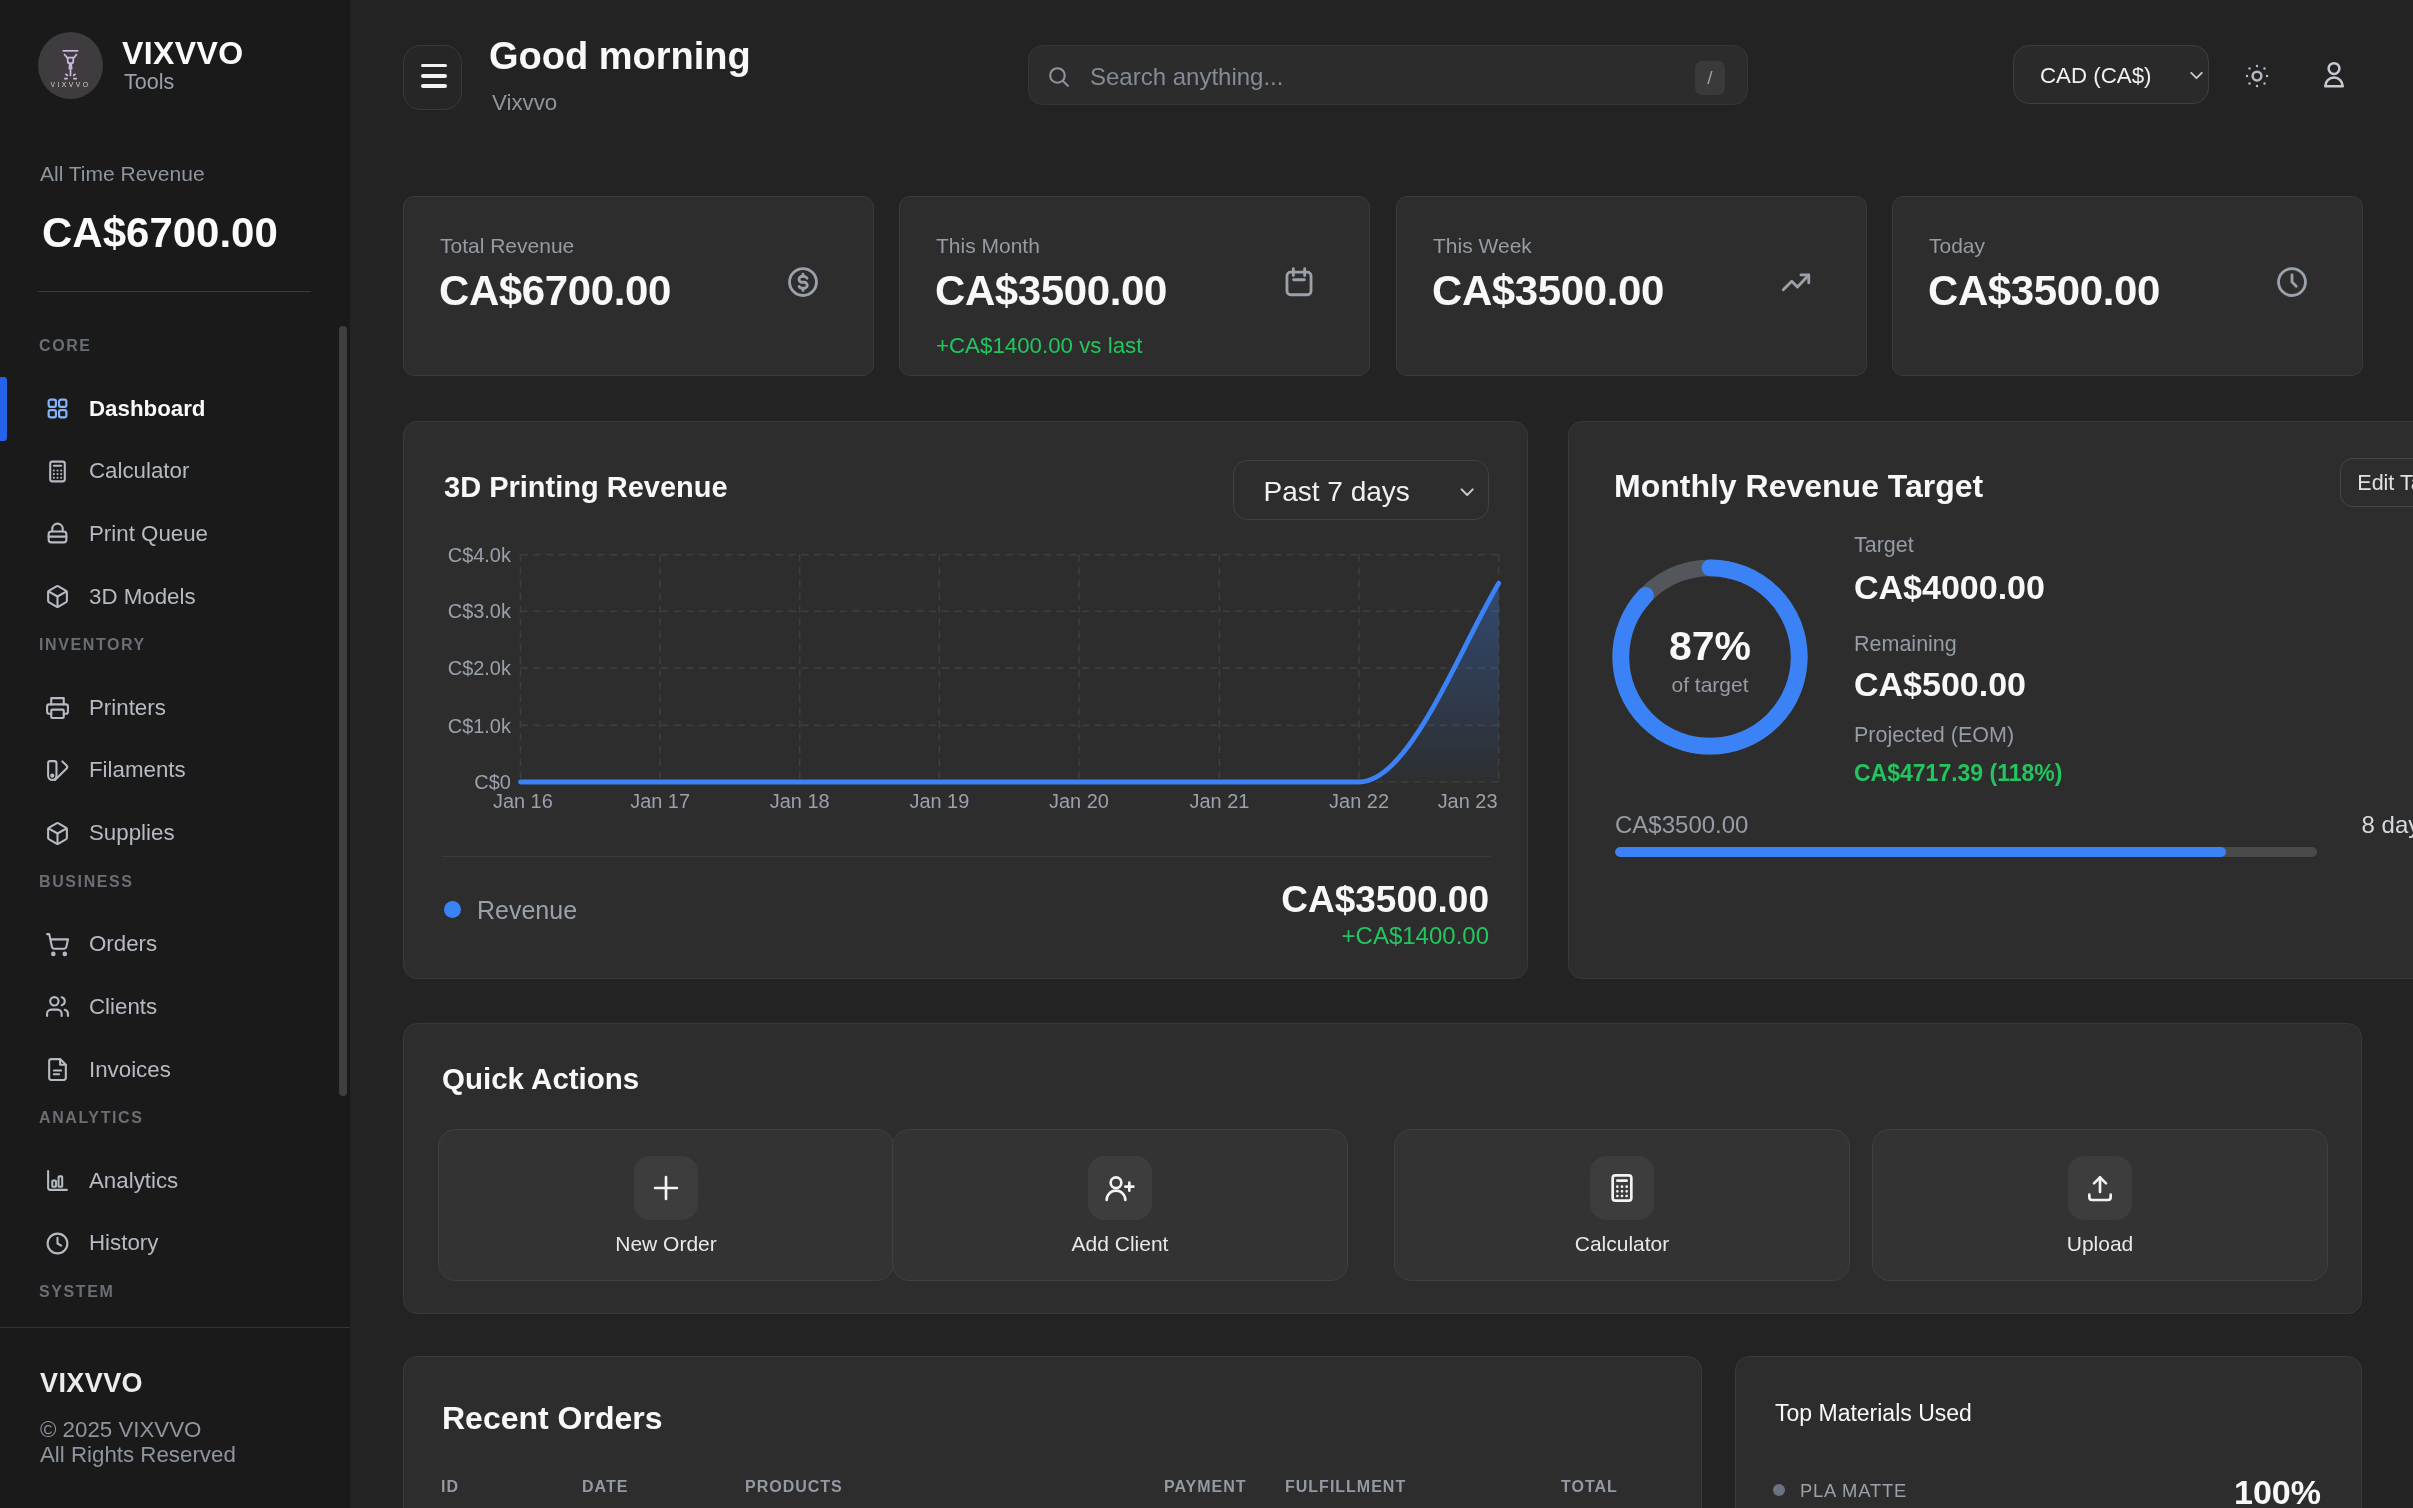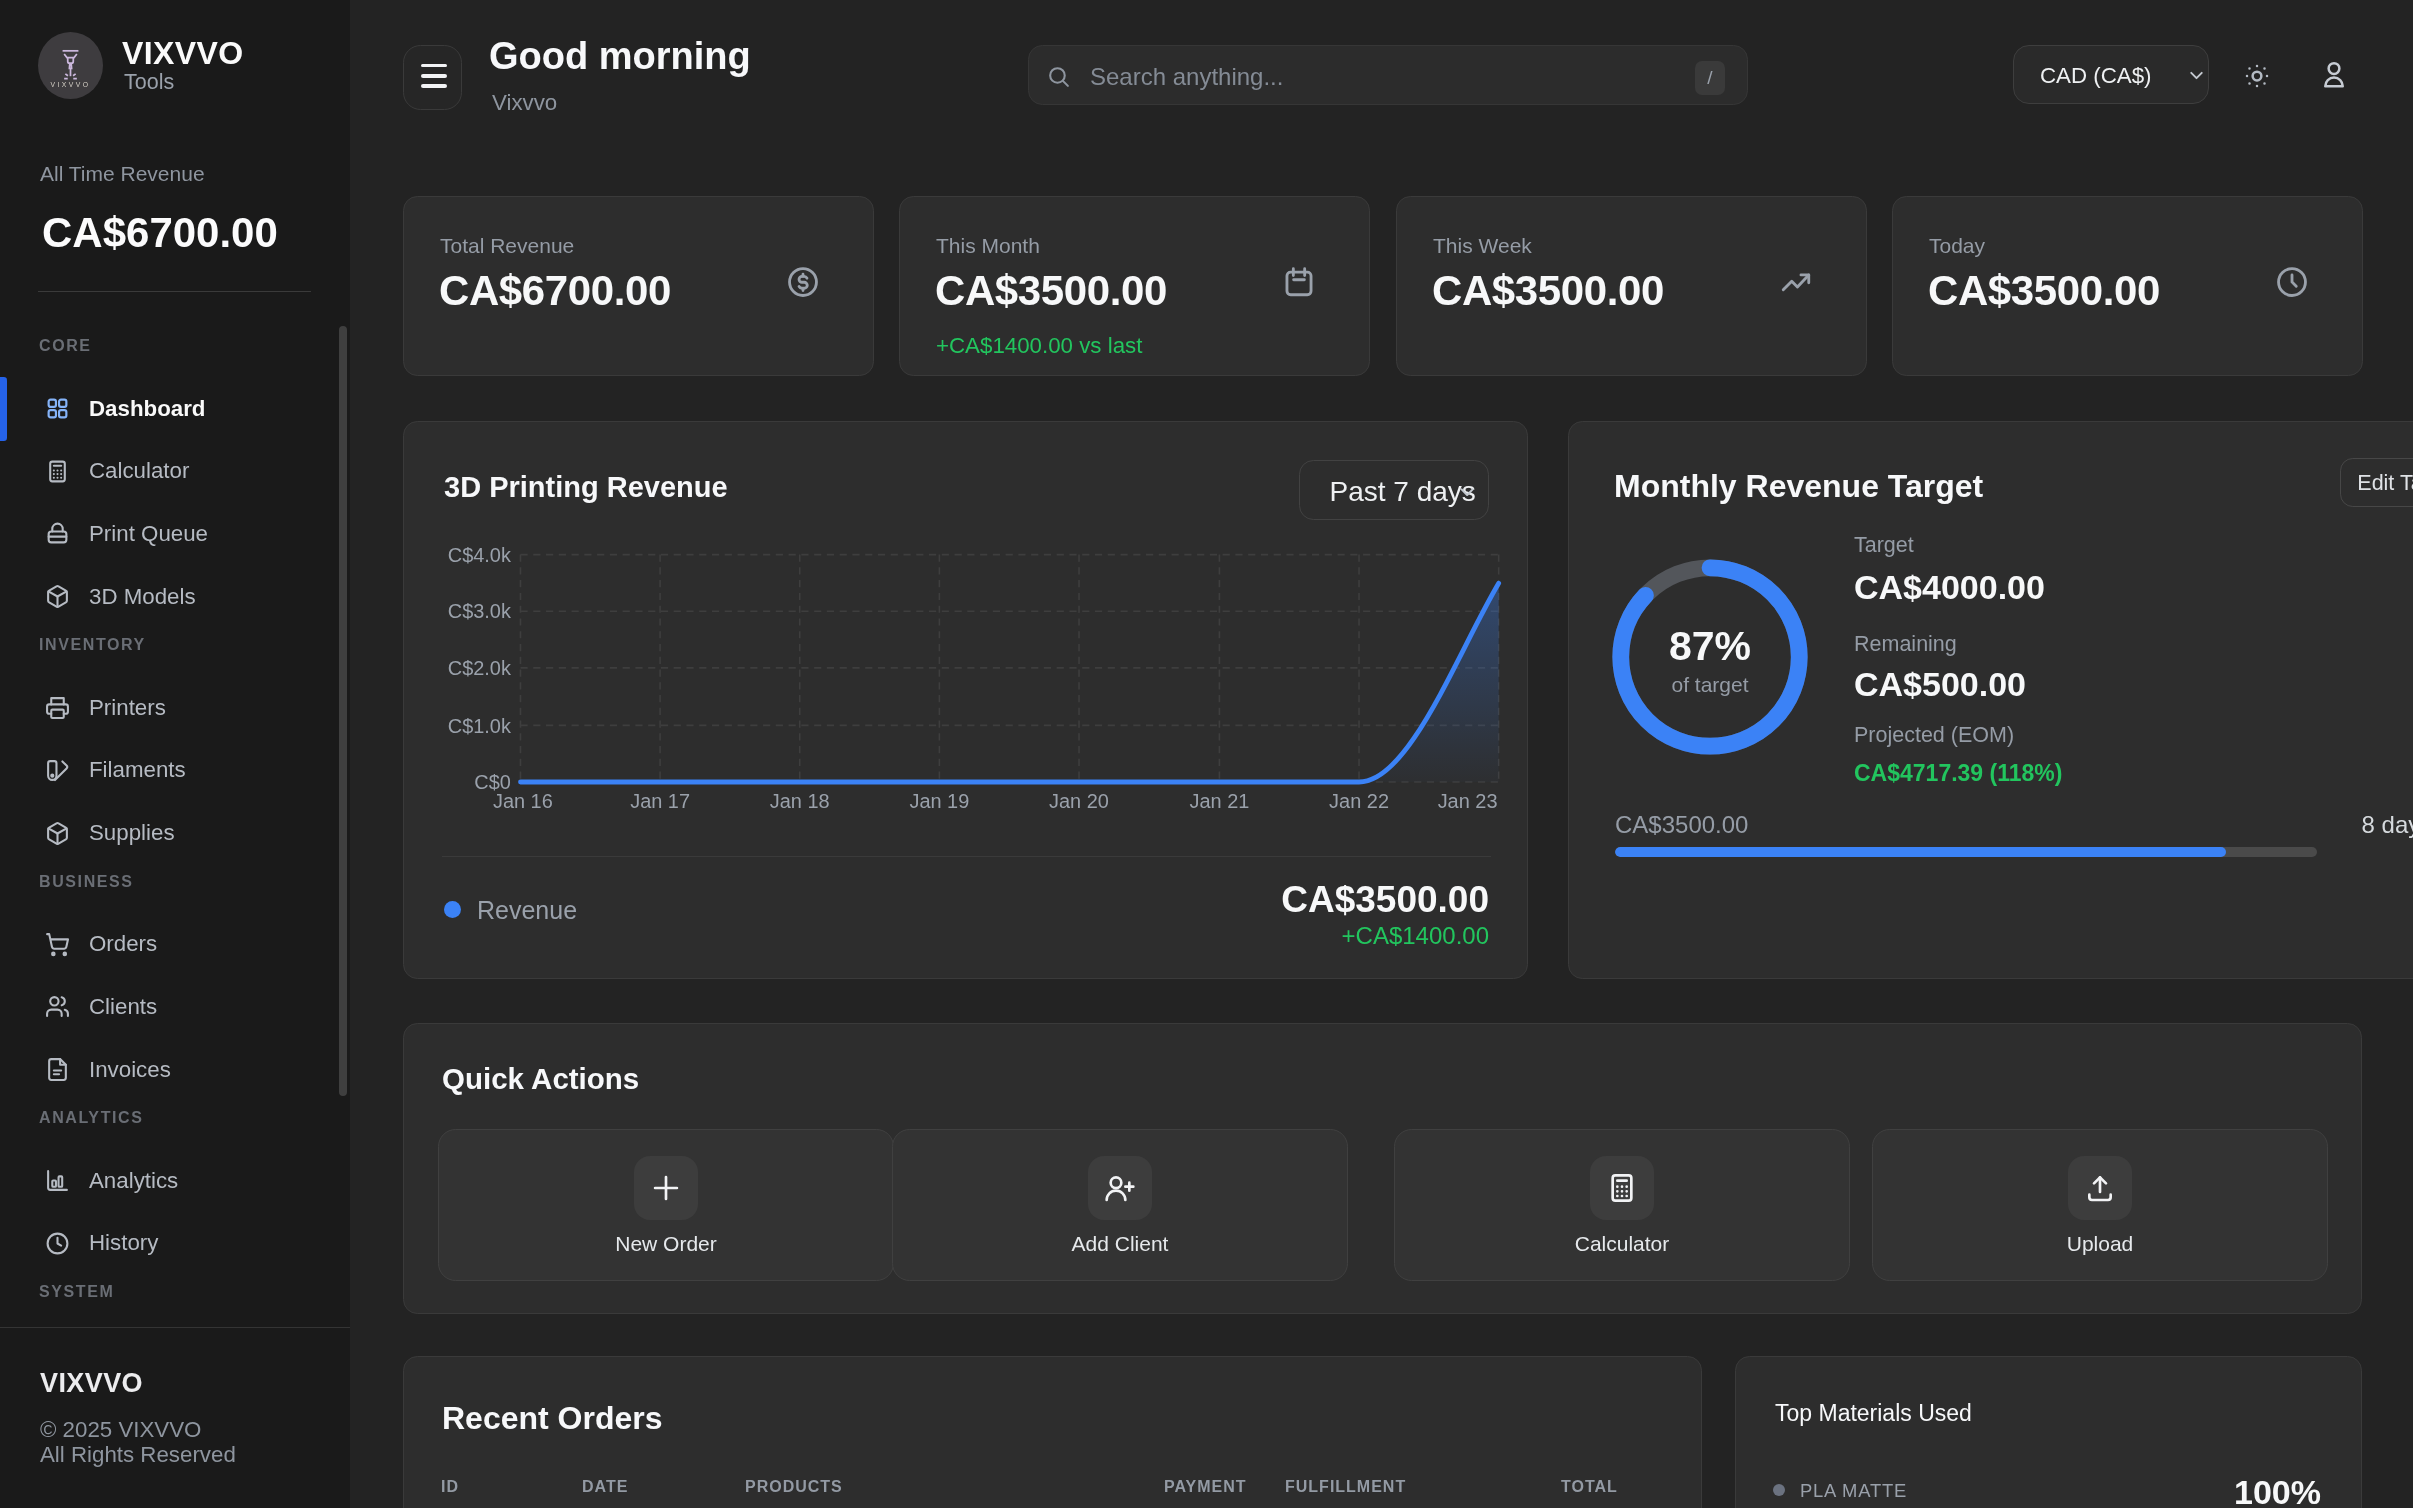--- a/index.html
+++ b/index.html
@@ -40,29 +40,29 @@
 #search .ph { position:absolute; left:61px; top:17px; font-size:24px; color:#848b95; }
 #search .slash { position:absolute; right:22.3px; top:15px; width:29.5px; height:34px; background:#3a3a3a; border-radius:7.2px; text-align:center; line-height:34px; font-size:19px; color:#9aa1ab; }
 #curr { position:absolute; left:2013px; top:45px; width:196px; height:59px; background:#2a2a2a; border:0.8px solid #3e3e3e; border-radius:16px; }
 #curr .lab { position:absolute; left:26px; top:17px; font-size:22.3px; color:#eef0f2; }
 #curr svg { position:absolute; left:172px; top:19px; width:21px; height:21px; color:#c4c9d0; }
 #sun { position:absolute; left:2242px; top:61px; width:30px; height:30px; color:#b3bac3; }
 #usr { position:absolute; left:2319px; top:60px; width:30px; height:30px; color:#c6cbd3; }
 
 .card { position:absolute; background:#2d2d2d; border:0.8px solid #3a3a3a; border-radius:14.4px; }
 
-.stat { width:471px; height:180px; top:196px; }
+.stat { width:471px; height:180px; top:196px;border-radius:11px; }
 .stat .lab { position:absolute; left:36px; top:37px; font-size:21px; color:#959ca6; }
 .stat .val { position:absolute; left:35px; top:70px; font-size:42px; font-weight:bold; color:#f7f8f9; letter-spacing:-0.4px; }
 .stat .delta { position:absolute; left:36px; top:136px; font-size:22.3px; color:#22c55e; }
 .stat .ic { position:absolute; right:53px; top:68px; width:34px; height:34px; color:#9aa1ab; }
 
 #chartCard { left:403px; top:421px; width:1125px; height:558px; }
 #chartTitle { position:absolute; left:40px; top:49px; font-size:29px; font-weight:bold; color:#f7f8fa; }
-#rangeSel { position:absolute; right:38px; top:38px; width:190px; height:60px; border:0.8px solid #424242; border-radius:14.4px; background:#2d2d2d; }
+#rangeSel { position:absolute; right:38px; top:38px; width:256px; height:60px; border:0.8px solid #424242; border-radius:14.4px; background:#2d2d2d; }
 #rangeSel .lab { position:absolute; left:29.5px; top:15px; font-size:28px; color:#eef0f2; }
 #rangeSel svg { position:absolute; right:9.6px; top:20px; width:22.3px; height:22.3px; color:#c4c9d0; }
 #chartDivider { position:absolute; left:38px; top:434px; width:1049px; height:0.8px; background:#3a3a3a; }
 #legDot { position:absolute; left:40px; top:479px; width:17px; height:17px; border-radius:50%; background:#3b82f6; }
 #legLab { position:absolute; left:73px; top:474px; font-size:25px; color:#9aa1ab; }
 #legVal { position:absolute; right:38px; top:457px; font-size:37px; font-weight:bold; color:#f7f8f9; }
 #legDelta { position:absolute; right:38px; top:500px; font-size:24px; color:#22c55e;margin-left:40px; }
 
 #targetCard { left:1568px; top:421px; width:952px; height:558px; }
 #tgtTitle { position:absolute; left:45px; top:46px; font-size:32px; font-weight:bold; color:#f7f8fa; }

